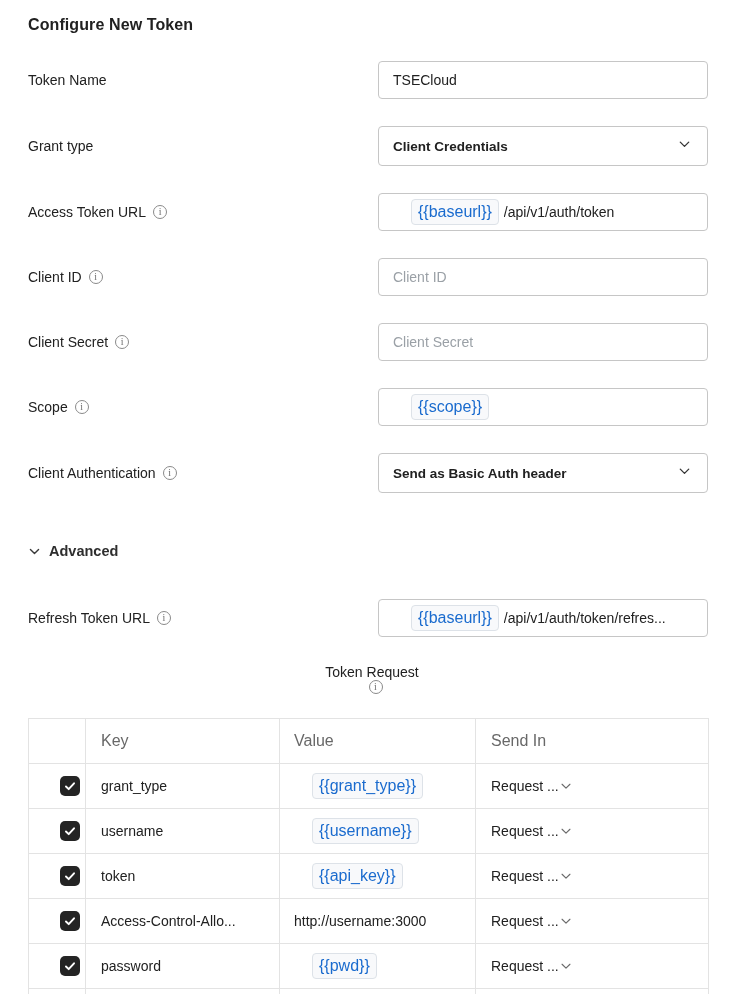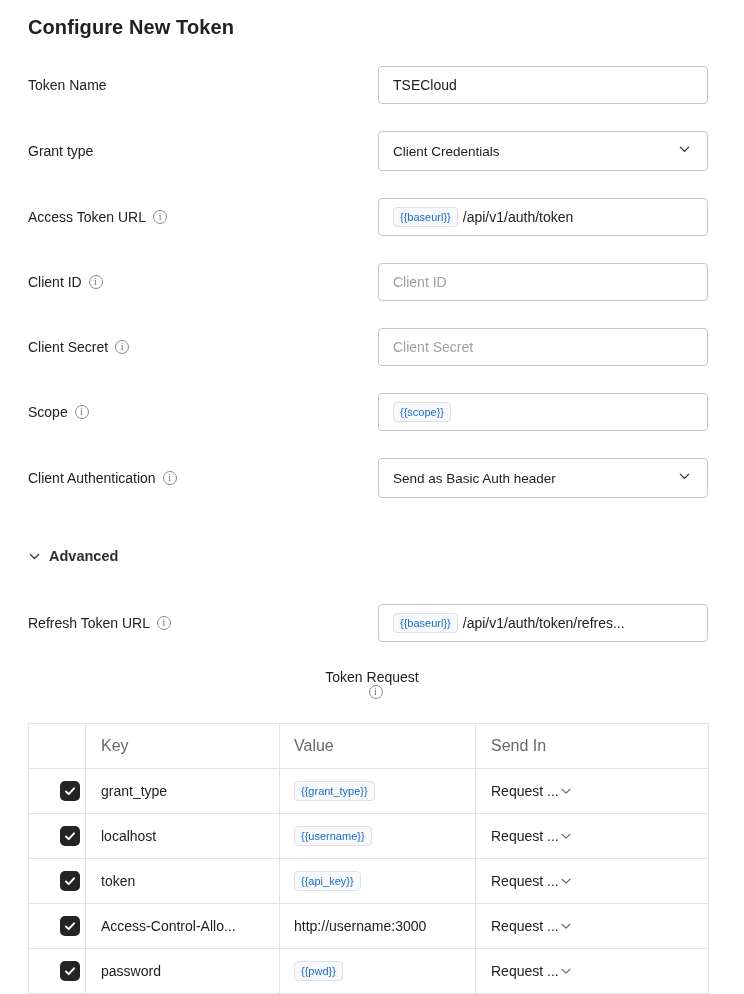--- a/index.html
+++ b/index.html
@@ -10,39 +10,39 @@
     --text-dark:#212121;
     --border-input:#c6c6c6;
     --border-table:#e3e3e3;
     --placeholder:#9aa0a6;
     --header-gray:#686868;
   }
   *{box-sizing:border-box;margin:0;padding:0;}
   html,body{width:744px;height:994px;overflow:hidden;background:#fff;}
   body{font-family:"Liberation Sans","DejaVu Sans",sans-serif;color:var(--text-dark);}
   .page{padding:16px 28px 0 28px;}
-  .page-title{font-size:20px;font-weight:700;margin-bottom:27px;letter-spacing:.1px;}
+  .page-title{font-size:16px;font-weight:700;margin-bottom:27px;letter-spacing:.1px;}
 
   .form-row{display:grid;grid-template-columns:350px 330px;align-items:center;margin-bottom:27px;}
   .label-cell{display:flex;align-items:center;font-size:14px;color:var(--text-dark);}
   .info-icon{display:inline-flex;align-items:center;justify-content:center;width:14px;height:14px;
     border:1px solid #8a8a8a;border-radius:50%;margin-left:7px;color:#6e6e6e;flex:0 0 auto;}
   .info-icon::before{content:"i";font-family:"Liberation Serif","DejaVu Serif",serif;font-size:10px;line-height:1;}
 
   .control{position:relative;height:38px;border:1px solid var(--border-input);border-radius:4px;
     background:#fff;display:flex;align-items:center;padding:0 14px;overflow:hidden;white-space:nowrap;}
   input.text-input{width:100%;height:100%;border:none;outline:none;font-size:14px;color:var(--text-dark);
     font-family:inherit;background:transparent;}
   input.text-input::placeholder{color:var(--placeholder);}
   .control.select{height:40px;cursor:pointer;}
-  .select-value{font-size:13.5px;font-weight:400;color:var(--text-dark);}
+  .select-value{font-size:13.5px;font-weight:700;color:var(--text-dark);}
   .select .chev{position:absolute;right:15px;top:50%;transform:translateY(-50%);}
 
   .pill{display:inline-block;background:var(--pill-bg);border:1px solid var(--pill-border);
-    border-radius:4px;padding:2px 6px;color:var(--var-blue);font-size:11px;line-height:1.3;}
+    border-radius:4px;padding:2px 6px;color:var(--var-blue);font-size:16px;line-height:1.3;margin-left:18px;}
   .url-path{font-size:14px;color:var(--text-dark);margin-left:5px;overflow:hidden;text-overflow:ellipsis;}
 
   .advanced-row{display:flex;align-items:center;margin:50px 0 0 0;cursor:pointer;}
   .advanced-label{font-size:14.5px;font-weight:700;margin-left:8px;color:#2e2e2e;}
   .spacer-advanced{height:40px;}
 
   .section-label{display:flex;align-items:center;font-size:14px;margin:3px 0 24px 0;flex-direction:column;}
 
   table.kv-table{border-collapse:collapse;table-layout:fixed;width:680px;font-size:14px;}
   .kv-table th,.kv-table td{border:1px solid var(--border-table);height:45px;vertical-align:middle;
@@ -195,21 +195,21 @@
                 <path d="M3.5 6l4.5 4.5L12.5 6" fill="none" stroke="#6b6b6b" stroke-width="1.3" stroke-linecap="round" stroke-linejoin="round"></path>
               </svg>
             </span></td>
         </tr>
         <tr>
           <td class="col-check"><span class="checkbox">
               <svg viewBox="0 0 16 16" width="14" height="14">
                 <path d="M3.4 8.6l3.1 3 6.1-6.7" fill="none" stroke="#fff" stroke-width="2.2" stroke-linecap="round" stroke-linejoin="round"></path>
               </svg>
             </span></td>
-          <td class="col-key"><span class="cell-text">localhost</span></td>
+          <td class="col-key"><span class="cell-text">username</span></td>
           <td class="col-value"><span class="pill">{{username}}</span></td>
           <td class="col-sendin"><span class="sendin-select">
               <span>Request ...</span>
               <svg width="14" height="14" viewBox="0 0 16 16">
                 <path d="M3.5 6l4.5 4.5L12.5 6" fill="none" stroke="#6b6b6b" stroke-width="1.3" stroke-linecap="round" stroke-linejoin="round"></path>
               </svg>
             </span></td>
         </tr>
         <tr>
           <td class="col-check"><span class="checkbox">

